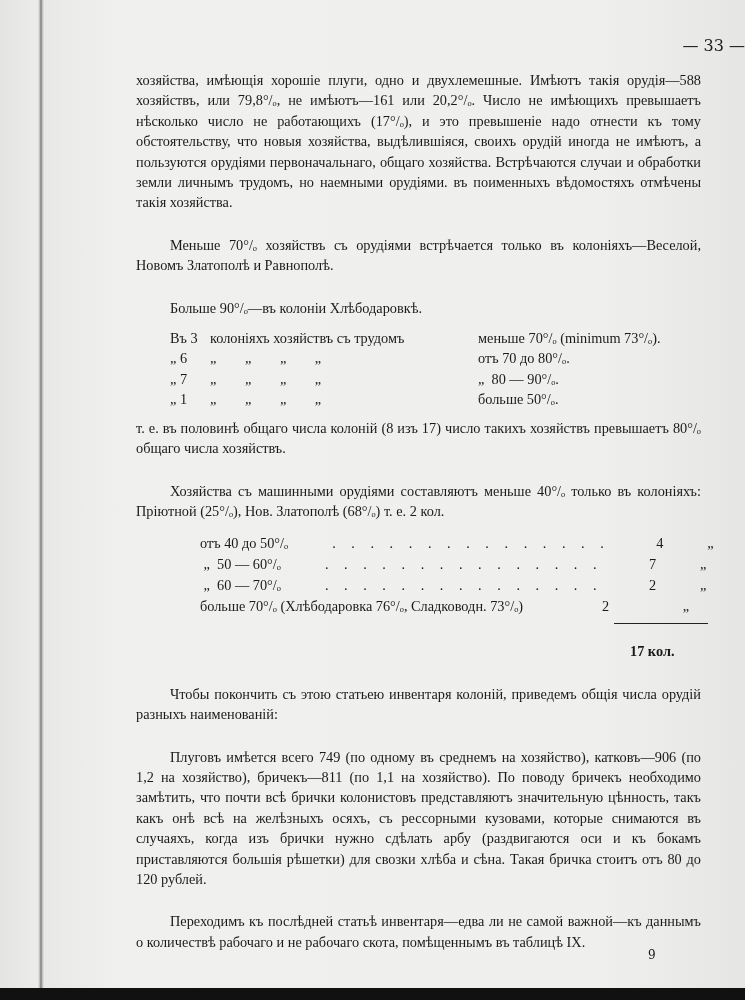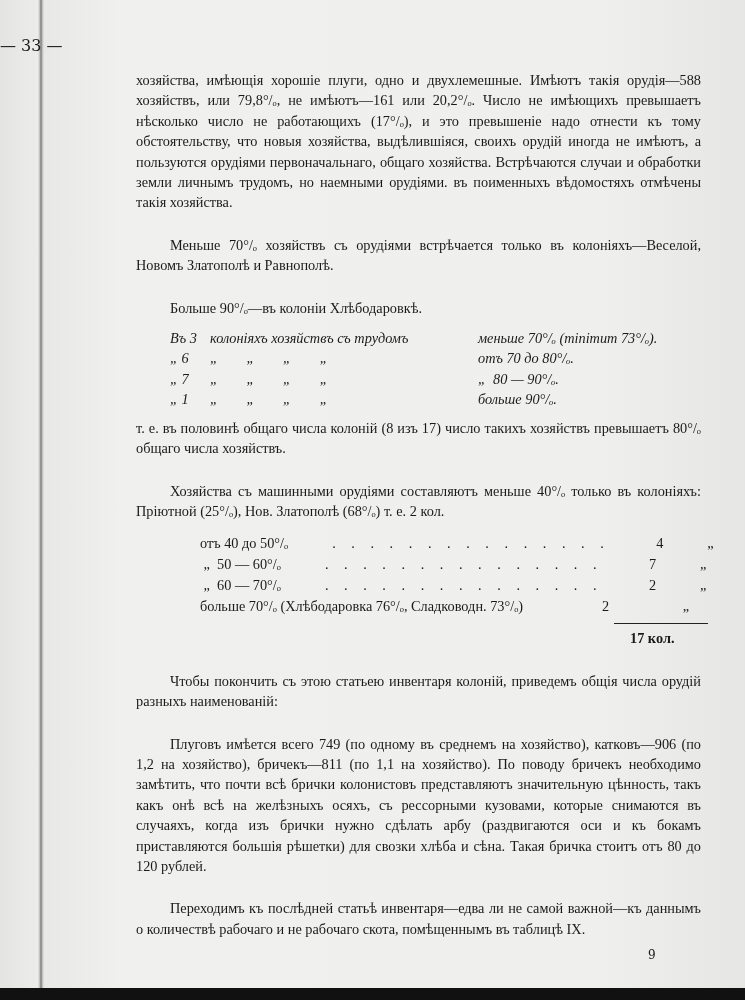--- a/index.html
+++ b/index.html
@@ -2,38 +2,38 @@
 <html><head>
 <meta charset="utf-8">
 <style>
   html, body { margin:0; padding:0; }
   body { width:745px; height:1000px; overflow:hidden; background:#dcdcda; position:relative;
          font-family:"DejaVu Serif", "Liberation Serif", serif; color:#1a1a1a; }
   .page { position:absolute; left:0; top:0; width:745px; height:990px;
           background:linear-gradient(90deg,#e4e4e2 0px,#ececea 38px,#9a9a98 41px,#e8e8e6 44px,#f0f0ee 120px,#efefed 600px,#e6e6e4 745px); }
   .bottom-edge { position:absolute; left:0; top:988px; width:745px; height:12px; background:#111; }
   .fold { position:absolute; left:40px; top:0; width:2px; height:990px; background:#8c8c8a; opacity:.7; }
-  .pageno { position:absolute; top:36px; left:0; width:745px; text-align:left; font-size:16px; }
+  .pageno { position:absolute; top:36px; left:0; width:745px; text-align:right; font-size:16px; }
   .text { position:absolute; left:136px; width:565px; font-size:14.3px; line-height:20.4px;
           font-family:"Liberation Serif", "DejaVu Serif", serif; }
   p { margin:0; text-align:justify; text-align-last:left; }
   .indent { text-indent:34px; }
   .gap { margin-top:22px; }
   .row { display:flex; white-space:nowrap; }
   .stats { margin-top:10px; padding-left:34px; }
-  .stats .row span { display:inline-block;font-style:italic; }
+  .stats .row span { display:inline-block; }
   .dist { padding-left:64px; margin-top:12px; }
   .dist .row { height:21px;gap:44px; }
   .dist .lbl { width:110px; }
   .dist .dots { flex:0 0 auto; width:280px; overflow:hidden; letter-spacing:6px; }
   .dist .val { width:40px; text-align:left; }
   .dist .unit { width:20px; }
   .dist .last .lbl { width:390px; }
   .sumline { margin-left:414px; width:94px; border-top:1.5px solid #222; margin-top:6px; }
-  .total { margin-left:430px; margin-top:4px; font-weight:bold; }
+  .total { margin-left:430px; margin-top:17px; font-weight:bold; }
   .footno { position:absolute; left:648px; top:948px; font-size:12px; }
 </style>
 </head>
 <body>
 
 <div class="page">
   <div class="fold"></div>
 
   <div class="pageno">— 33 —</div>
 
@@ -54,21 +54,21 @@
         <span>отъ 70 до 80°/ₒ.</span>
       </div>
       <div class="row">
         <span style="width:40px">„ 7</span>
         <span style="width:268px;white-space:pre">„        „        „        „</span>
         <span style="white-space:pre">„  80 — 90°/ₒ.</span>
       </div>
       <div class="row">
         <span style="width:40px">„ 1</span>
         <span style="width:268px;white-space:pre">„        „        „        „</span>
-        <span>больше 90°/ₒ.</span>
+        <span>больше 50°/ₒ.</span>
       </div>
     </div>
 
     <p class="gap" style="margin-top:8px">т. е. въ половинѣ общаго числа колоній (8 изъ 17) число такихъ хозяйствъ превышаетъ 80°/ₒ общаго числа хозяйствъ.</p>
     <p class="indent gap">Хозяйства съ машинными орудіями составляютъ меньше 40°/ₒ только въ колоніяхъ: Пріютной (25°/ₒ), Нов. Златополѣ (68°/ₒ) т. е. 2 кол.</p>
 
     <div class="dist">
       <div class="row">
         <span class="lbl" style="white-space:pre">отъ 40 до 50°/ₒ</span>
         <span class="dots">. . . . . . . . . . . . . . . . . . . . . . .</span>

